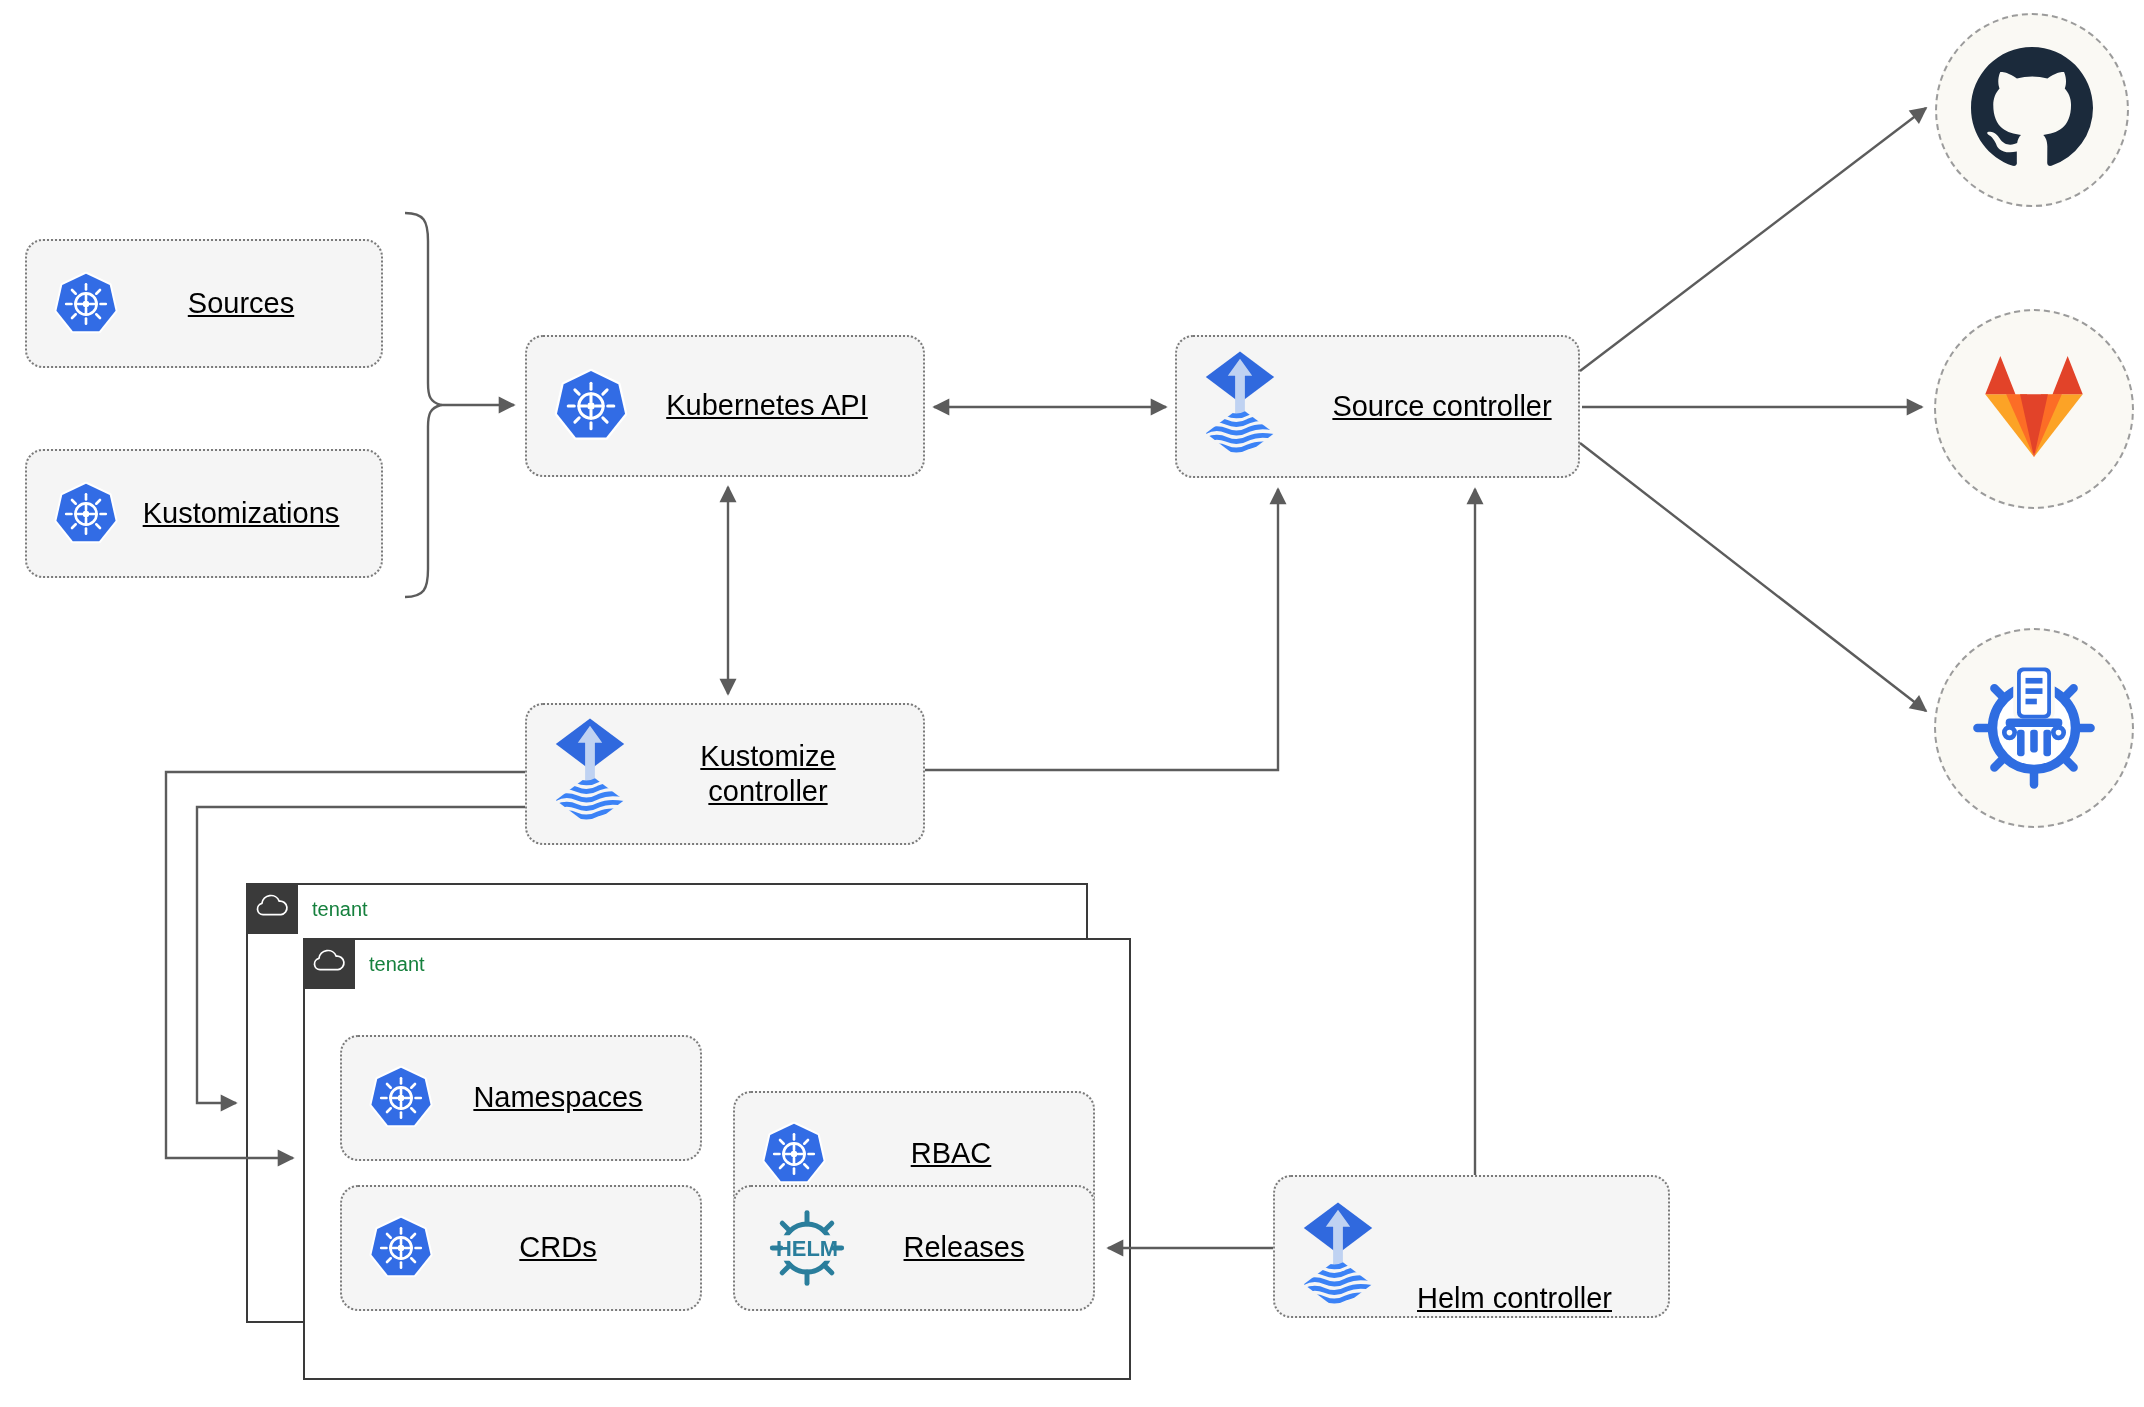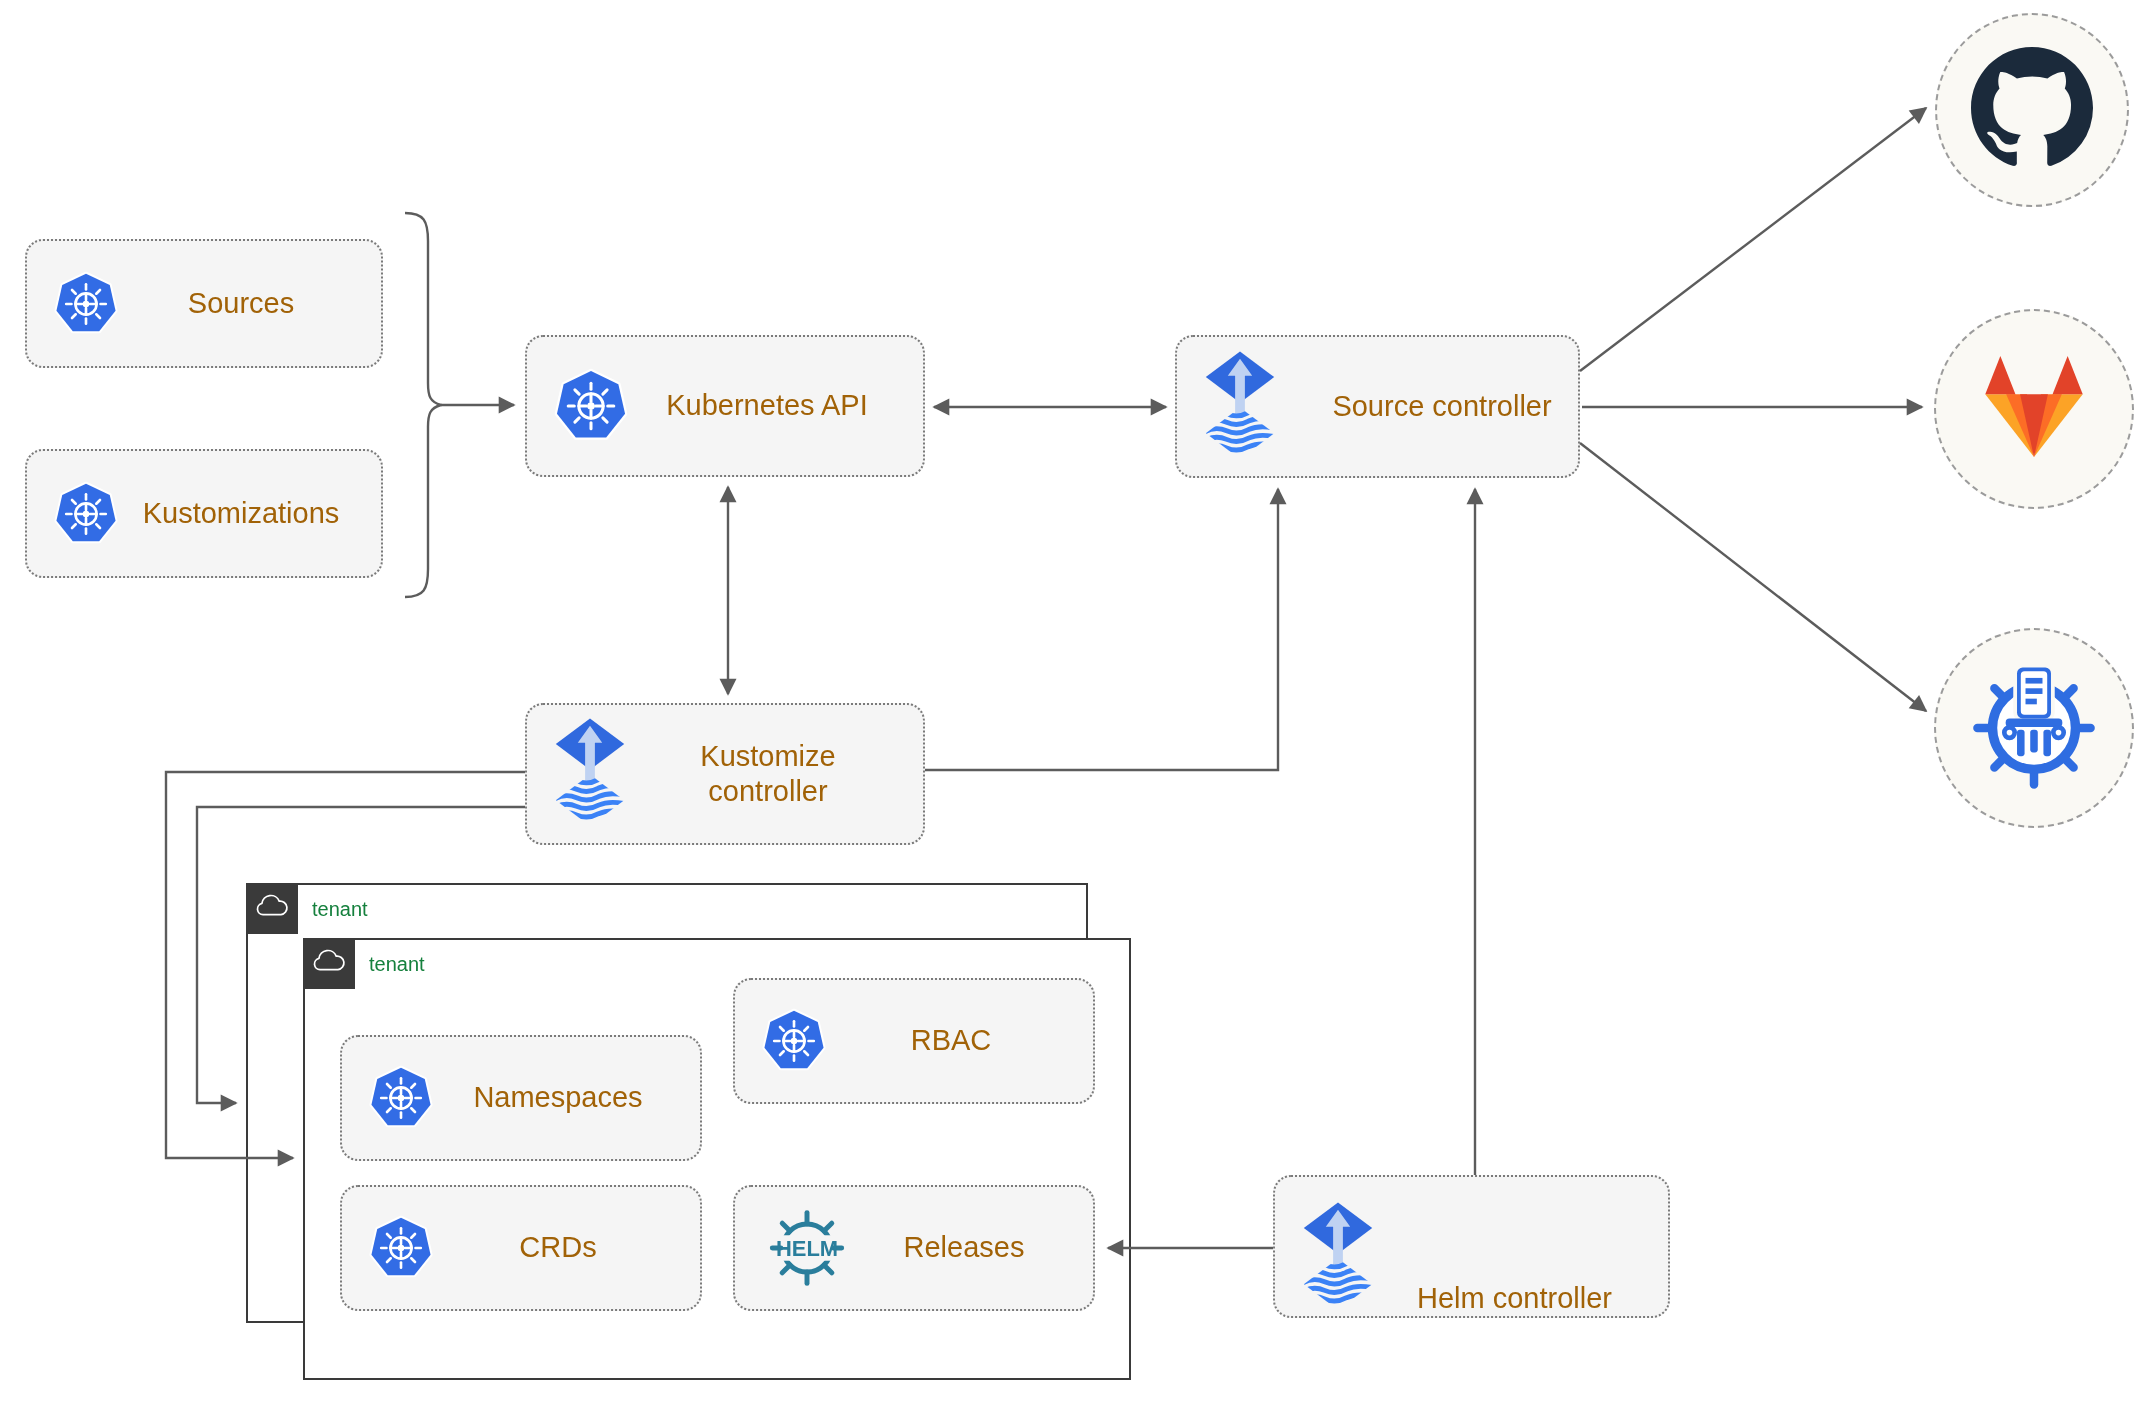--- a/index.html
+++ b/index.html
@@ -3,22 +3,22 @@
 <meta charset="utf-8">
 <style>
   html,body{margin:0;padding:0;background:#ffffff;}
   #canvas{position:relative;width:2144px;height:1407px;background:#ffffff;
           font-family:"Liberation Sans",sans-serif;color:#0b0b0b;overflow:hidden;}
 
   
   .node{position:absolute;background:#f5f5f5;border:2px dotted #7a7a7a;border-radius:18px;
         display:flex;align-items:center;box-sizing:border-box;}
   .node .icon-wrap{flex:0 0 auto;display:flex;align-items:center;justify-content:center;margin-left:26px;}
-  .node .label{flex:1;text-align:center;font-size:29px;line-height:1.22;color:#a16207;
-               margin-right:18px;white-space:pre-line;}
+  .node .label{flex:1;text-align:center;font-size:29px;line-height:1.22;color:#000000;
+               margin-right:18px;white-space:pre-line;text-decoration:underline;}
   .node .label.wrap{max-width:230px;margin:0 auto;padding-right:14px;}
 
   
   .ext-circle{position:absolute;border:2px dashed #9b9b9b;border-radius:50%;background:#faf9f4;
               display:flex;align-items:center;justify-content:center;box-sizing:border-box;}
 
   
   .tenant{position:absolute;background:#ffffff;border:2px solid #3a3a3a;box-sizing:border-box;}
   .tenant-tab{position:absolute;left:-2px;top:-2px;width:52px;height:51px;background:#3a3a3a;
               display:flex;align-items:center;justify-content:center;}
@@ -109,21 +109,21 @@
             <line x1="50" y1="56" x2="50" y2="66"></line>
           <line x1="44" y1="50" x2="34" y2="50"></line>
             <line x1="56" y1="50" x2="66" y2="50"></line>
         </g>
         <circle cx="50" cy="50" r="5" fill="#ffffff"></circle>
       </svg>
     </span>
     <span class="label">Namespaces</span>
   </div>
 
-  <div class="node z-content" style="left:733px;top:978px;width:362px;height:126px;">
+  <div class="node z-content" style="left:733px;top:1091px;width:362px;height:126px;">
     <span class="icon-wrap">
       <svg width="66" height="66" viewBox="0 0 100 100">
         <polygon points="50,4 86,21.3 94.8,60.2 70,91.4 30,91.4 5.2,60.2 14,21.3" fill="#326CE5" stroke="#ffffff" stroke-width="6" stroke-linejoin="round" paint-order="stroke"></polygon>
         <g stroke="#ffffff" stroke-width="4" stroke-linecap="round" fill="none">
           <circle cx="50" cy="50" r="16"></circle>
           <line x1="50" y1="28" x2="50" y2="20"></line>
             <line x1="50" y1="72" x2="50" y2="80"></line>
           <line x1="28" y1="50" x2="20" y2="50"></line>
             <line x1="72" y1="50" x2="80" y2="50"></line>
           <line x1="34.4" y1="34.4" x2="28.8" y2="28.8"></line>

